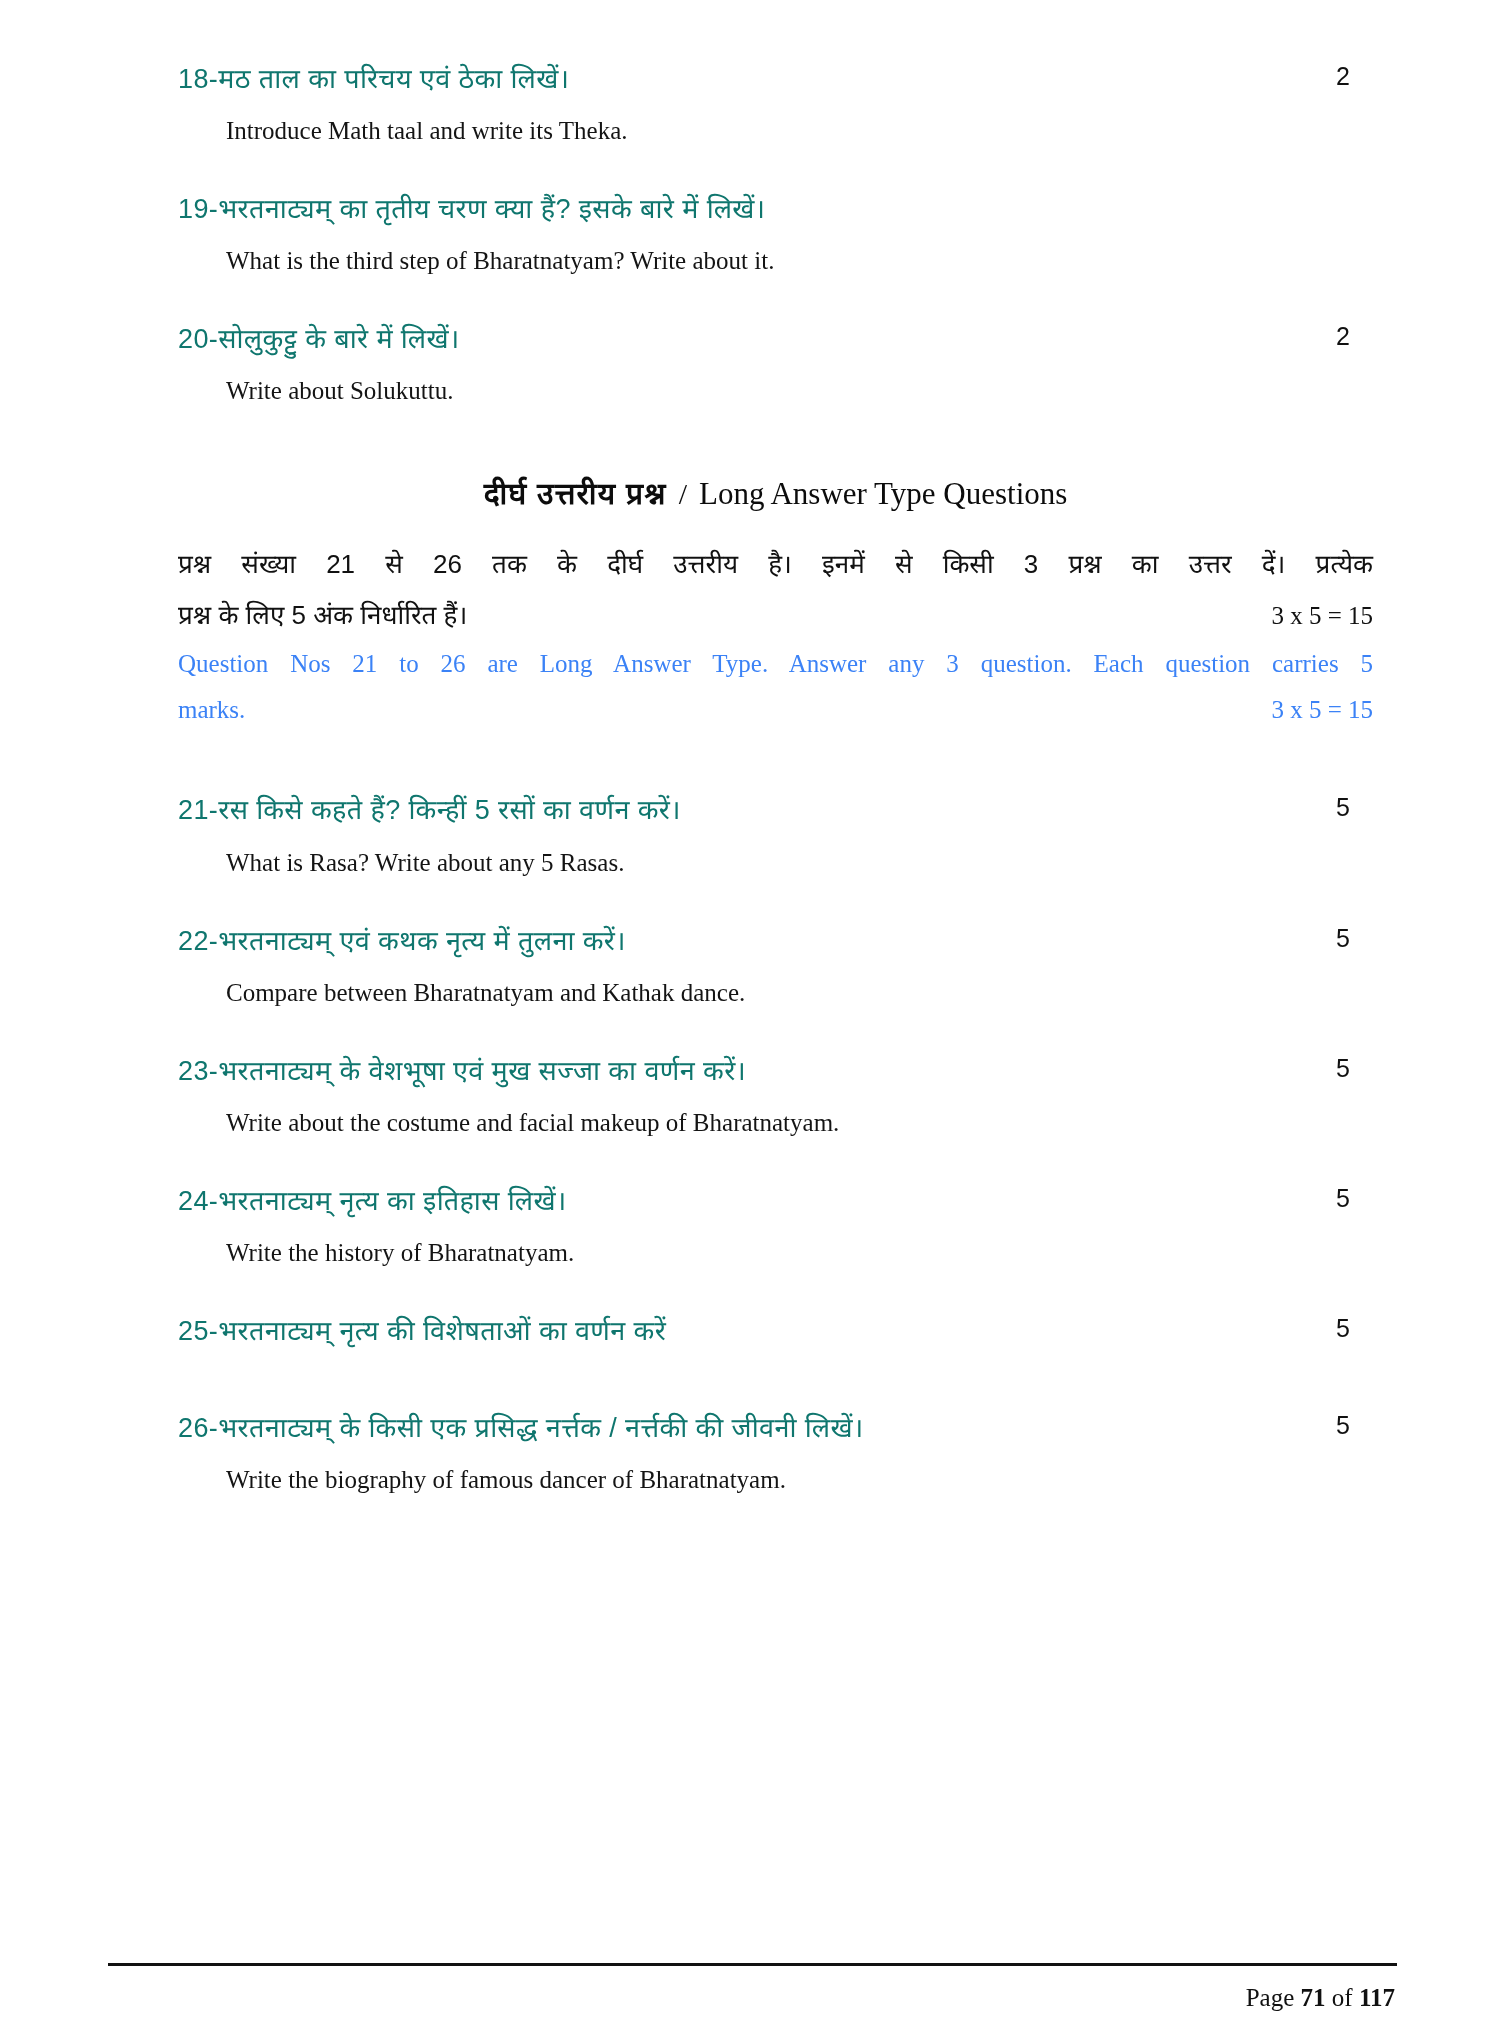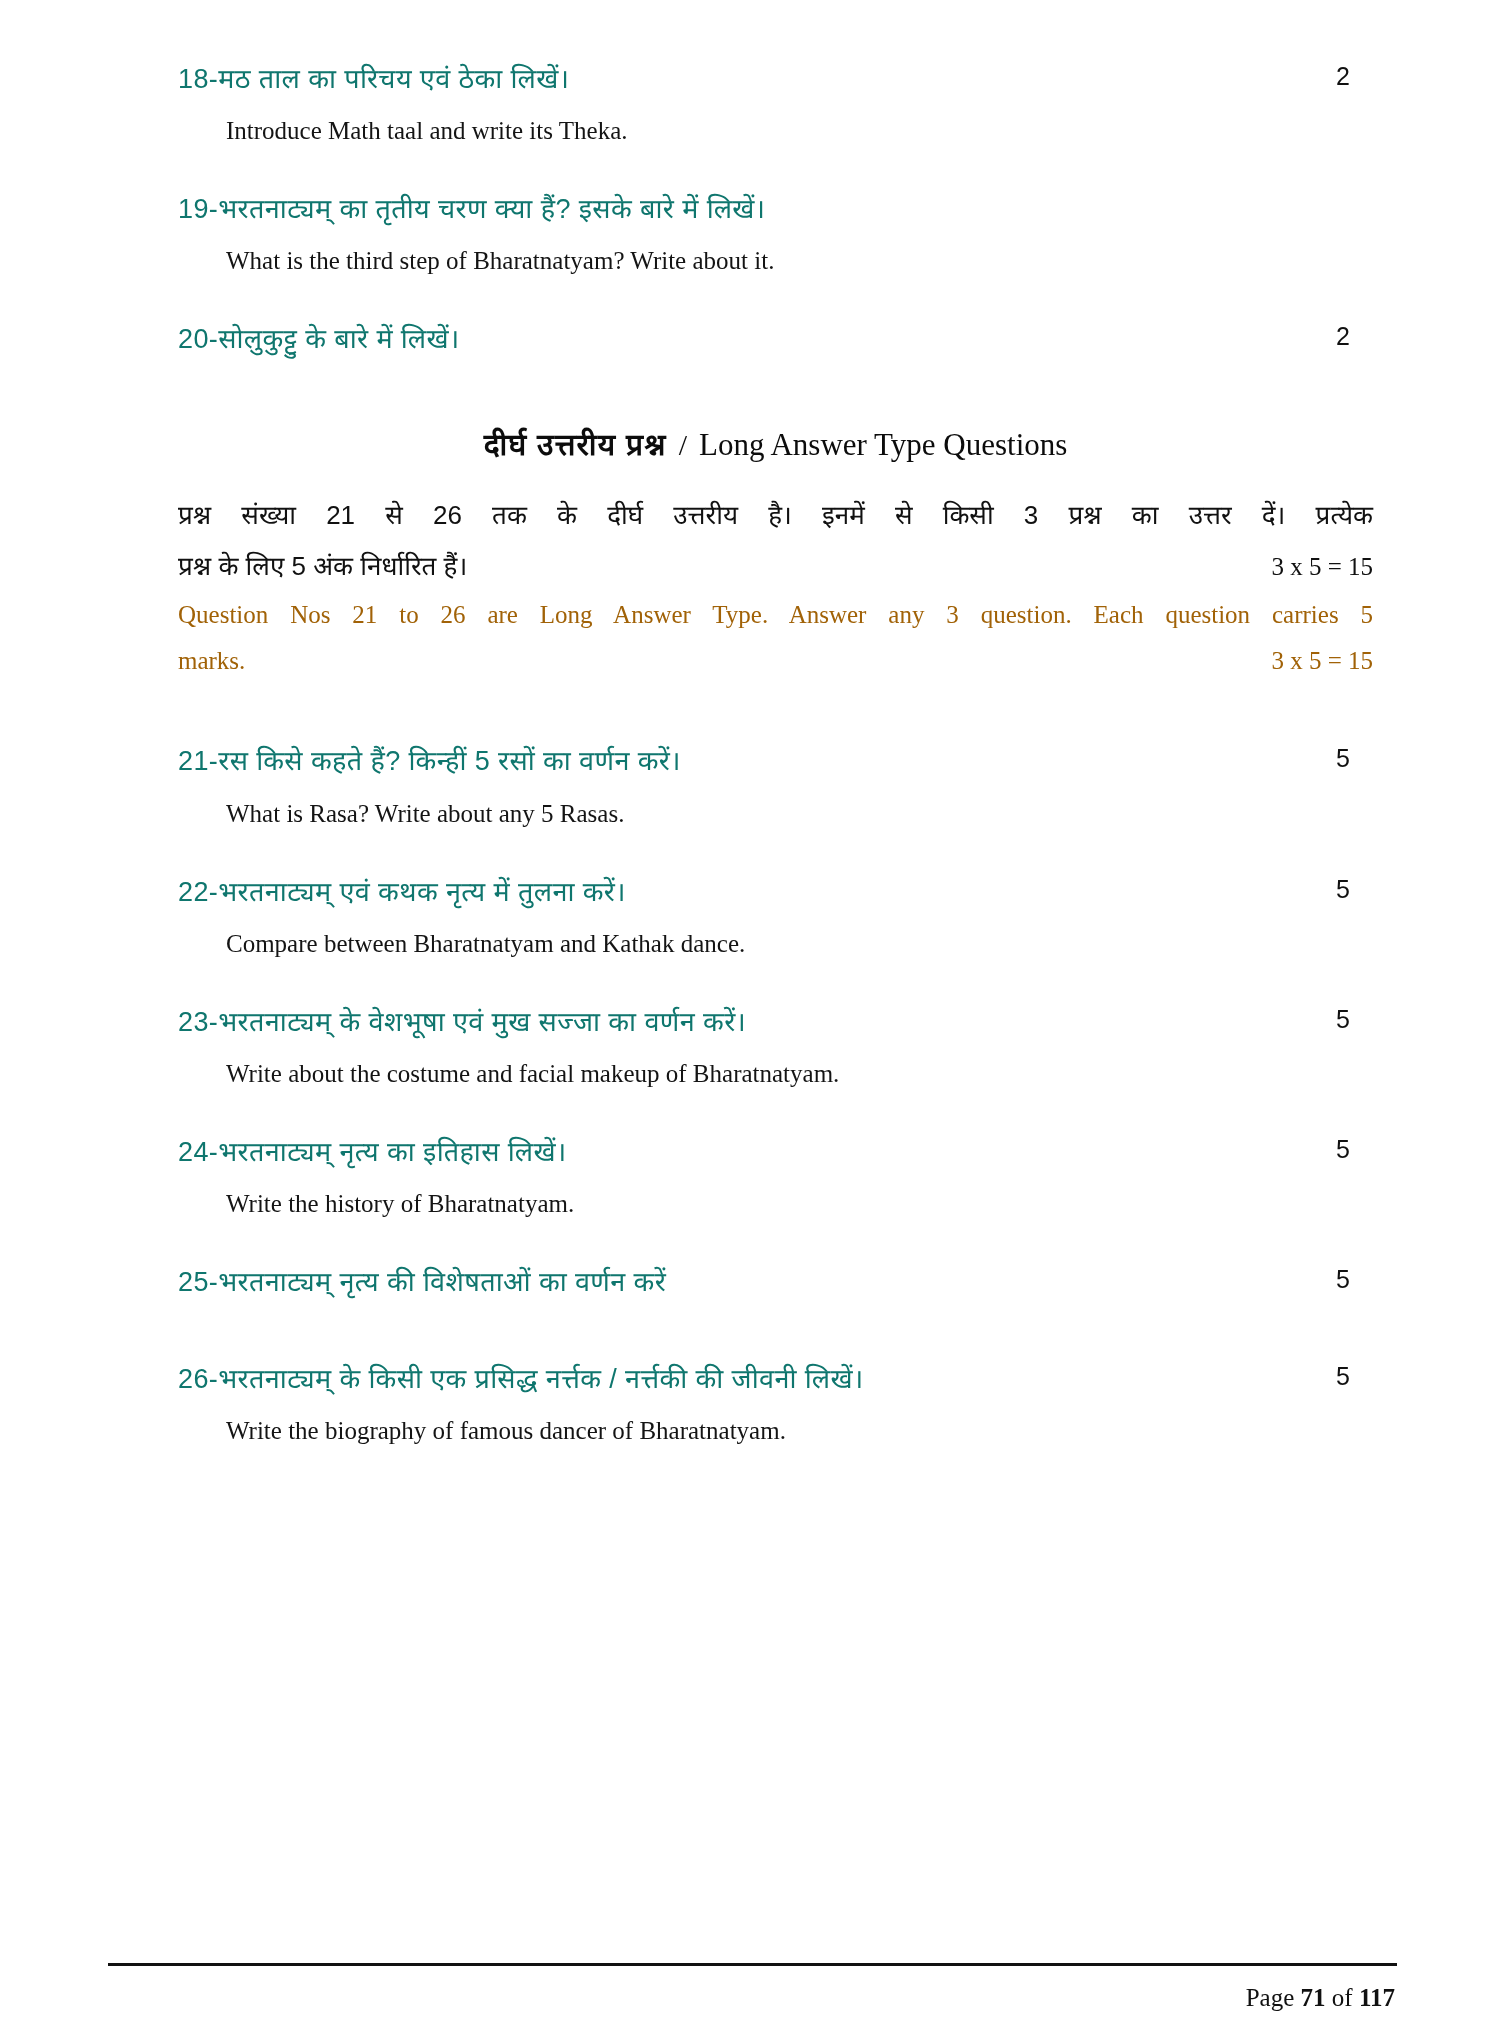--- a/index.html
+++ b/index.html
@@ -98,21 +98,21 @@
     font-size: 26px;
     line-height: 1.95;
     color: #111;
     text-align: justify;
     text-align-last: left;
   }
   .instr-en {
     font-family: "Liberation Serif", "DejaVu Serif", serif;
     font-size: 25px;
     line-height: 1.85;
-    color: #a16207;
+    color: #3b82f6;
     text-align: justify;
     text-align-last: left;
   }
   .instr-line {
     display: flex;
     justify-content: space-between;
     align-items: baseline;
     width: 100%;
   }
   .instr-line .txt { flex: 1 1 auto; padding-right: 18px; }
@@ -172,20 +172,21 @@
       <div class="q-eng">What is the third step of Bharatnatyam? Write about it.</div>
     </div>
 
     <div class="gap-md"></div>
 
     <div class="qblock">
       <div class="qrow">
         <div class="q-hindi">20-सोलुकुट्टु के बारे में लिखें।</div>
         <div class="q-marks">2</div>
       </div>
+      <div class="q-eng">Write about Solukuttu.</div>
     </div>
 
     <div class="section-head">
       <span class="hi">दीर्घ उत्तरीय प्रश्न</span><span class="slash">/</span><span class="en">Long Answer Type Questions</span>
     </div>
 
     <div class="instr-hi">
       <div class="justify-spread">प्रश्न संख्या 21 से 26 तक के दीर्घ उत्तरीय है। इनमें से किसी 3 प्रश्न का उत्तर दें। प्रत्येक</div>
       <div class="instr-line">
         <span class="txt">प्रश्न के लिए 5 अंक निर्धारित हैं।</span>

